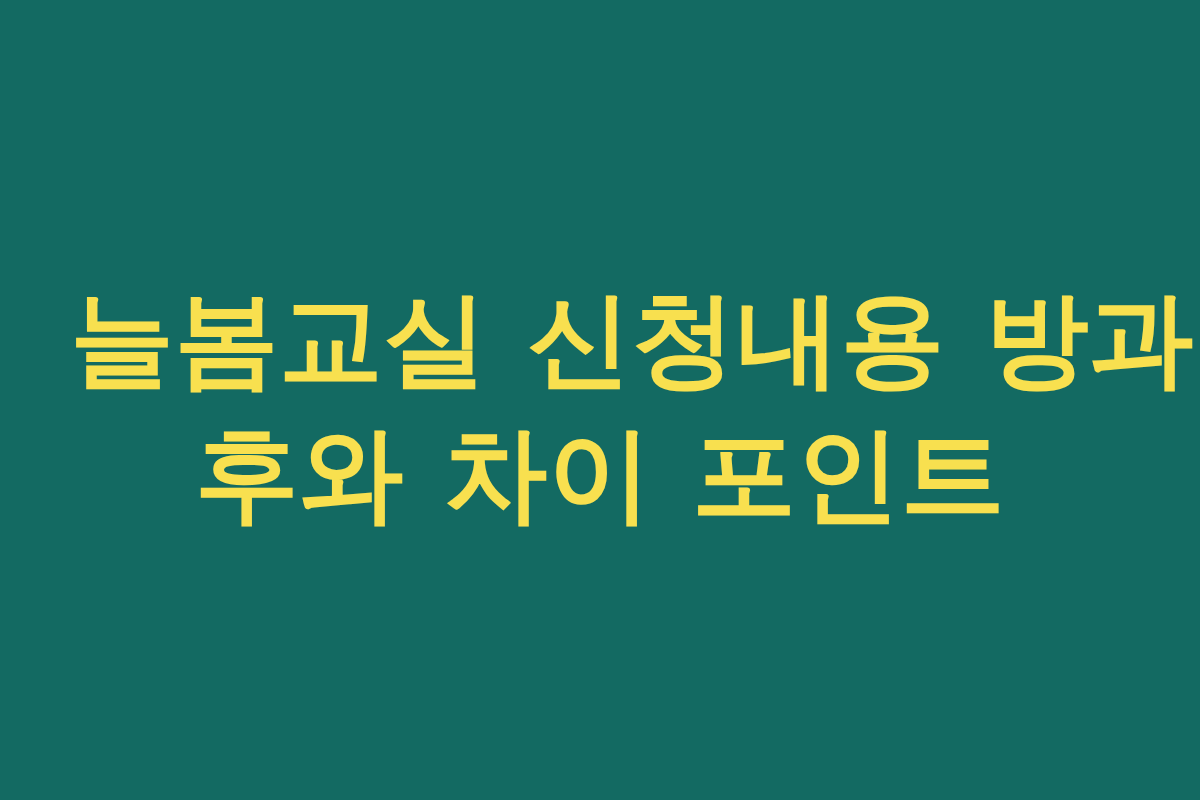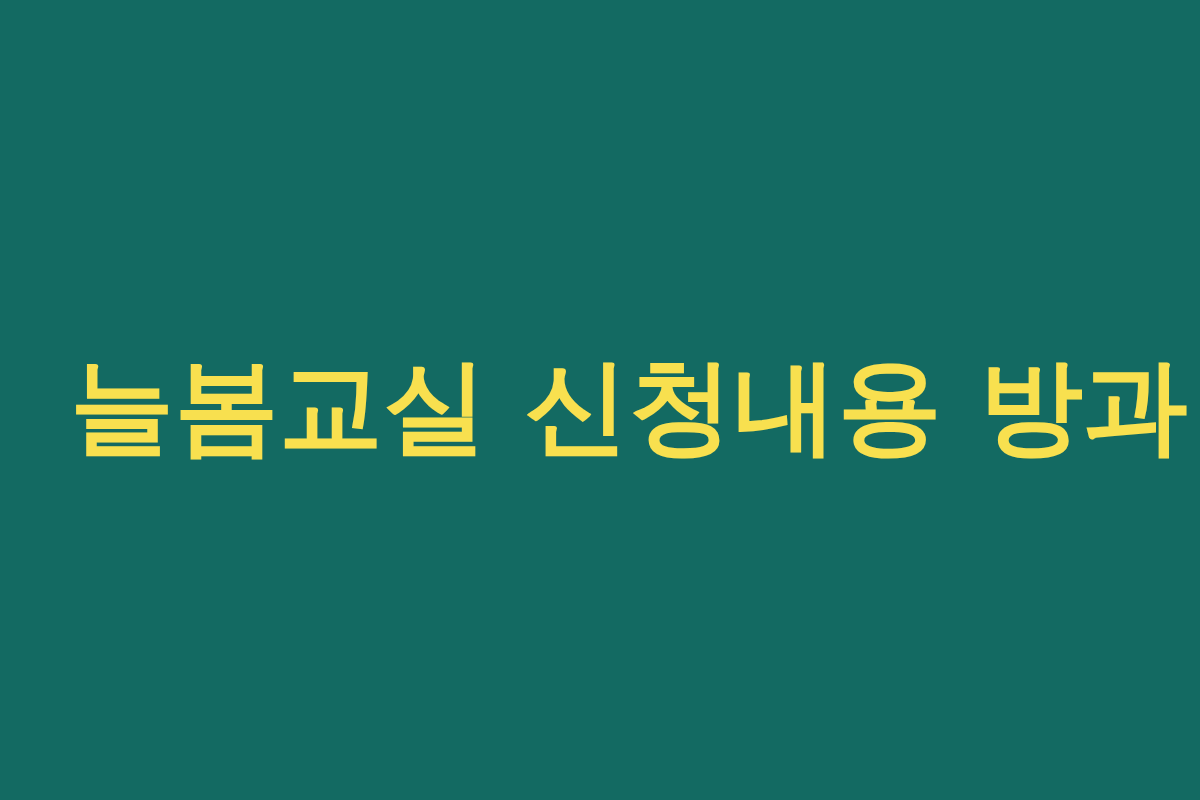--- a/index.html
+++ b/index.html
@@ -29,29 +29,30 @@
 
   .title-block {
     width: 1060px;
     text-align: center;
     padding-top: 14px;
   }
 
   .title-line {
     display: block;
     color: #F8E04F;
-    font-family: Liberation Serif, serif;
+    font-family: Liberation Sans, sans-serif;
     font-size: 104px;
     font-weight: 700;
     line-height: 1.30;
     letter-spacing: 0.004em;
     word-spacing: 0.10em;
     white-space: nowrap;
   }
 </style>
 </head>
 <body>
 
 <div class="banner">
   <div class="title-block">
     <span class="title-line">늘봄교실 신청내용 방과</span>
+    <span class="title-line">후와 차이 포인트</span>
   </div>
 </div>
 
 </body></html>

